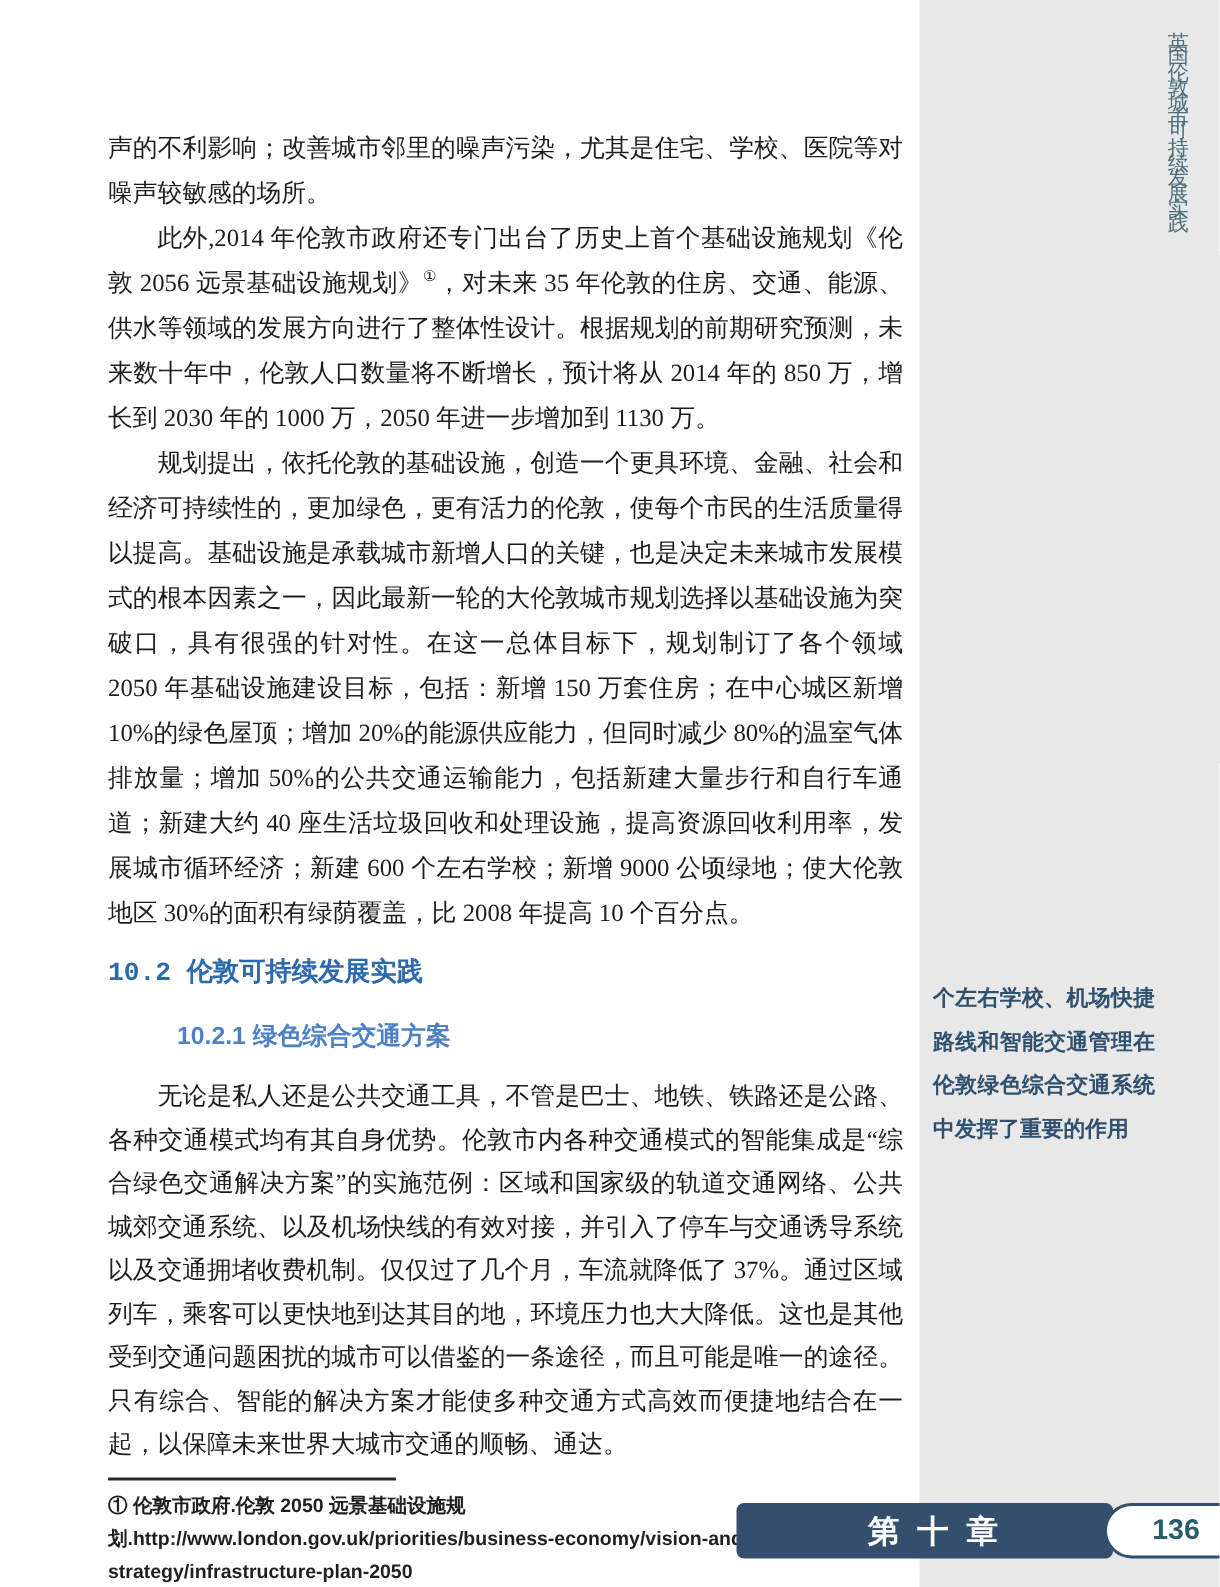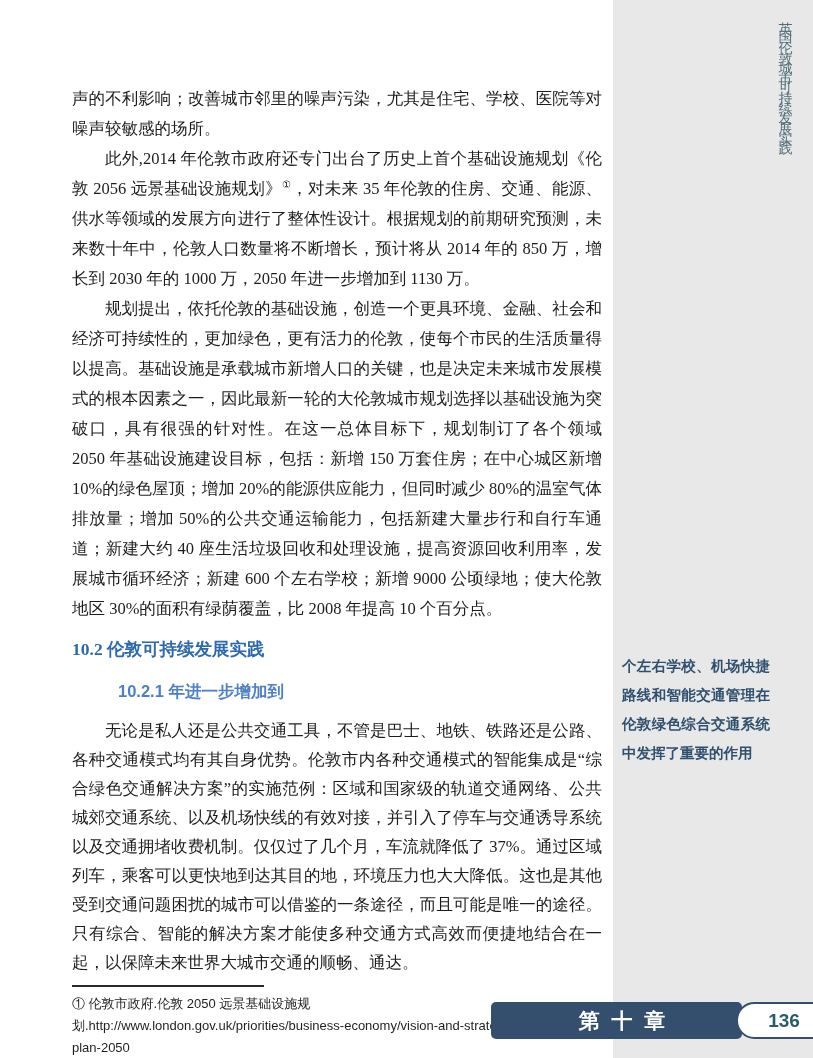--- a/index.html
+++ b/index.html
@@ -41,41 +41,42 @@
     font-size: 10px;
     vertical-align: super;
     line-height: 0;
   }
   h2.section-heading {
     margin-top: 12px;
     font-size: 17.5px;
     line-height: 26px;
     font-weight: bold;
     color: var(--heading-blue, #2c6aad);
-    font-family: Liberation Serif, serif;
+    font-family: Liberation Mono, monospace;
     text-align: left;
   }
   h3.subsection-heading {
     margin-top: 17px;
     padding-left: 46px;
     font-size: 16.5px;
     line-height: 25px;
     font-weight: bold;
     color: var(--subheading-blue, #4d80c4);
     font-family: "Liberation Sans", sans-serif;
     text-align: left;
   }
   .para-transport { margin-top: 12px; line-height: 29px !important; }
   .footnote {
     margin-top: 8px;
     font-family: "Liberation Sans", sans-serif;
     font-size: 13px;
     line-height: 22px;
     color: #1f1f1f;
     text-align: left;
+    font-weight: bold;
   }
   .footnote-separator {
     width: 192px; height: 0;
     border-top: 2px solid #2a2a2a;
     margin-bottom: 6px;
   }
   .margin-note {
     position: absolute;
     left: 622px; top: 652px; width: 148px;
     font-family: "Liberation Sans", sans-serif;
@@ -121,21 +122,21 @@
 <div class="main-text-column">
 
   <p class="body-para">声的不利影响；改善城市邻里的噪声污染，尤其是住宅、学校、医院等对噪声较敏感的场所。</p>
 
   <p class="body-para indent"><span>此外,2014 年伦敦市政府还专门出台了历史上首个基础设施规划《伦敦 2056 远景基础设施规划》</span><sup class="footnote-ref">①</sup><span>，对未来 35 年伦敦的住房、交通、能源、供水等领域的发展方向进行了整体性设计。根据规划的前期研究预测，未来数十年中，伦敦人口数量将不断增长，预计将从 2014 年的 850 万，增长到 2030 年的 1000 万，2050 年进一步增加到 1130 万。</span></p>
 
   <p class="body-para indent">规划提出，依托伦敦的基础设施，创造一个更具环境、金融、社会和经济可持续性的，更加绿色，更有活力的伦敦，使每个市民的生活质量得以提高。基础设施是承载城市新增人口的关键，也是决定未来城市发展模式的根本因素之一，因此最新一轮的大伦敦城市规划选择以基础设施为突破口，具有很强的针对性。在这一总体目标下，规划制订了各个领域 2050 年基础设施建设目标，包括：新增 150 万套住房；在中心城区新增 10%的绿色屋顶；增加 20%的能源供应能力，但同时减少 80%的温室气体排放量；增加 50%的公共交通运输能力，包括新建大量步行和自行车通道；新建大约 40 座生活垃圾回收和处理设施，提高资源回收利用率，发展城市循环经济；新建 600 个左右学校；新增 9000 公顷绿地；使大伦敦地区 30%的面积有绿荫覆盖，比 2008 年提高 10 个百分点。</p>
 
   <h2 class="section-heading">10.2 伦敦可持续发展实践</h2>
 
-  <h3 class="subsection-heading">10.2.1 年进一步增加到</h3>
+  <h3 class="subsection-heading">10.2.1 绿色综合交通方案</h3>
 
   <p class="body-para indent para-transport">无论是私人还是公共交通工具，不管是巴士、地铁、铁路还是公路、各种交通模式均有其自身优势。伦敦市内各种交通模式的智能集成是“综合绿色交通解决方案”的实施范例：区域和国家级的轨道交通网络、公共城郊交通系统、以及机场快线的有效对接，并引入了停车与交通诱导系统以及交通拥堵收费机制。仅仅过了几个月，车流就降低了 37%。通过区域列车，乘客可以更快地到达其目的地，环境压力也大大降低。这也是其他受到交通问题困扰的城市可以借鉴的一条途径，而且可能是唯一的途径。只有综合、智能的解决方案才能使多种交通方式高效而便捷地结合在一起，以保障未来世界大城市交通的顺畅、通达。</p>
 
   <div class="footnote">
     <div class="footnote-separator"></div>
     <div>① 伦敦市政府.伦敦 2050 远景基础设施规</div>
     <div>划.http://www.london.gov.uk/priorities/business-economy/vision-and-strategy/infrastructure-plan-2050</div>
   </div>
 
 </div>

